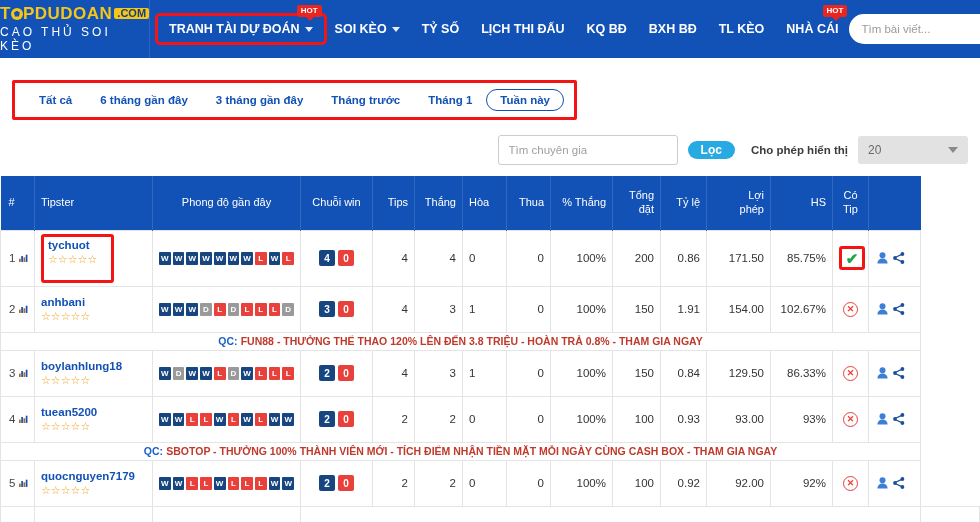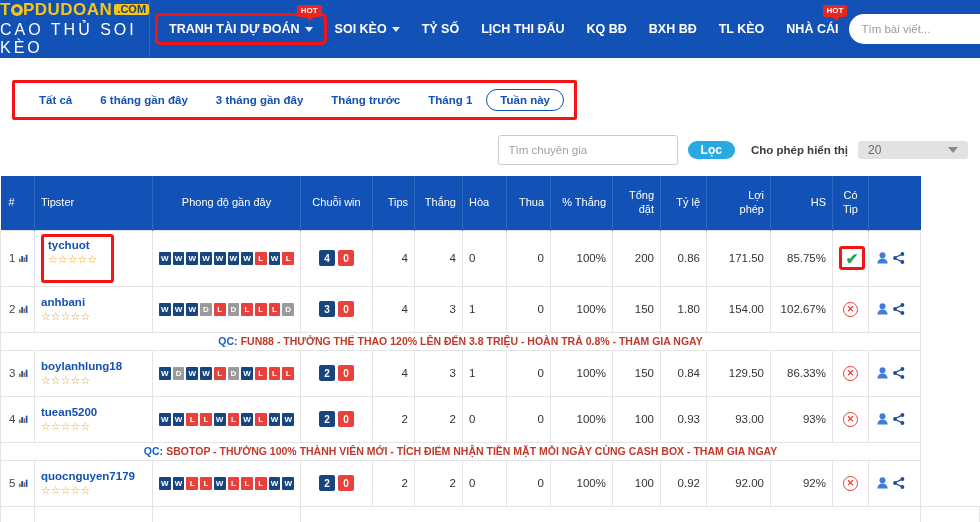--- a/index.html
+++ b/index.html
@@ -30,21 +30,21 @@
   }
   .logo-main .ball::after{
     content:""; position:absolute; left:3px; top:3px; width:6px; height:6px;
     background:#1251b5; clip-path:polygon(50% 0,100% 38%,82% 100%,18% 100%,0 38%);
   }
   .logo-com {
     background:#f5c518; color:#17407f; font-size:11px; font-weight:bold;
     padding:0 3px; margin-left:2px; border-radius:2px; letter-spacing:0;
   }
   .logo-sub {
-    color:#ffffff; font-size:16px; letter-spacing:3px; margin-top:3px;
+    color:#ffffff; font-size:12px; letter-spacing:3px; margin-top:3px;
   }
 
   .navitems { flex:1; display:flex; align-items:center; padding-left:8px; }
   .navitem {
     color:#fff; font-size:12.5px; font-weight:bold; padding:6px 11px;
     white-space:nowrap; position:relative; cursor:pointer;
     display:flex; align-items:center; gap:5px;
   }
   .navitem .caret {
     display:inline-block; width:0;height:0;
@@ -100,21 +100,21 @@
     font-family:"Liberation Sans", sans-serif;
   }
   .expert-input::placeholder{ color:#a0a0a0; }
   .loc-btn {
     background:#27a9e1; color:#fff; border:0; border-radius:9px;
     height:18px; padding:0 13px; font-size:12px; font-weight:bold;
     cursor:pointer; font-family:"Liberation Sans", sans-serif;
   }
   .allow-label { font-size:11.5px; font-weight:bold; color:#3c3c3c; margin-left:6px;}
   .select-fake {
-    width:110px; height:18px; background:#e2e2e2; border:0; border-radius:3px;
+    width:110px; height:28px; background:#e2e2e2; border:0; border-radius:3px;
     display:flex; align-items:center; justify-content:space-between;
     padding:0 10px; font-size:12px; color:#6a6a6a; cursor:pointer;
   }
   .select-fake .sc {
     width:0;height:0;border-left:5px solid transparent;
     border-right:5px solid transparent;border-top:6px solid #8a8a8a;
   }
 
   
   table.board { width:100%; border-collapse:collapse; table-layout:fixed; }
@@ -390,21 +390,21 @@
             <span class="sq win">3</span>
             <span class="sq loss">0</span>
           </span>
         </td>
         <td class="c-tips red">4</td>
         <td class="c-thang">3</td>
         <td class="c-hoa">1</td>
         <td class="c-thua">0</td>
         <td class="c-pct red">100%</td>
         <td class="c-tong">150</td>
-        <td class="c-tyle">1.80</td>
+        <td class="c-tyle">1.91</td>
         <td class="c-loi redbold">154.00</td>
         <td class="c-hs">102.67%</td>
         <td class="c-tip"><span class="x-circ">✕</span></td>
         <td class="c-act">
           <span class="acticons">
             <svg width="11" height="12" viewBox="0 0 11 12">
               <circle cx="5.5" cy="3.2" r="3" fill="#3d7fd6"></circle>
               <path d="M0.4 11.6c0-3 2.3-5 5.1-5s5.1 2 5.1 5z" fill="#3d7fd6"></path>
             </svg>
             <svg width="12" height="12" viewBox="0 0 12 12">

